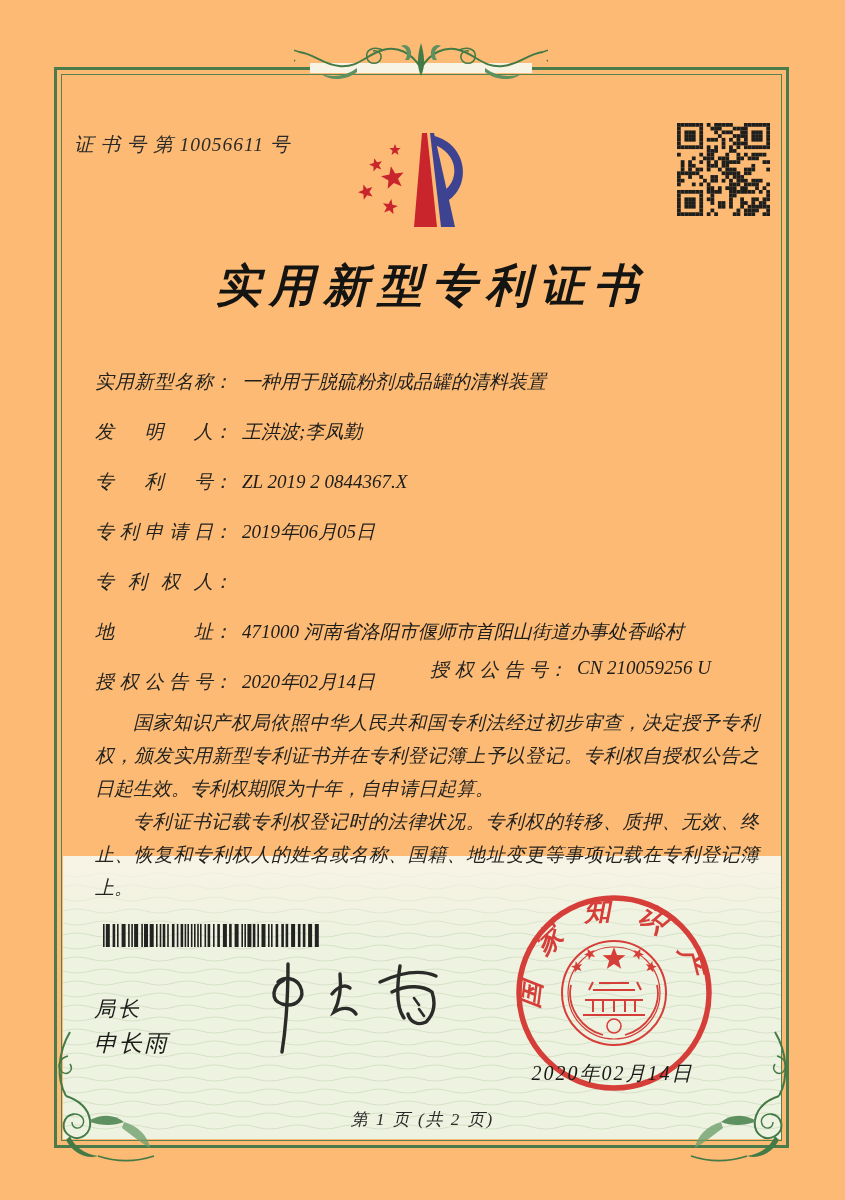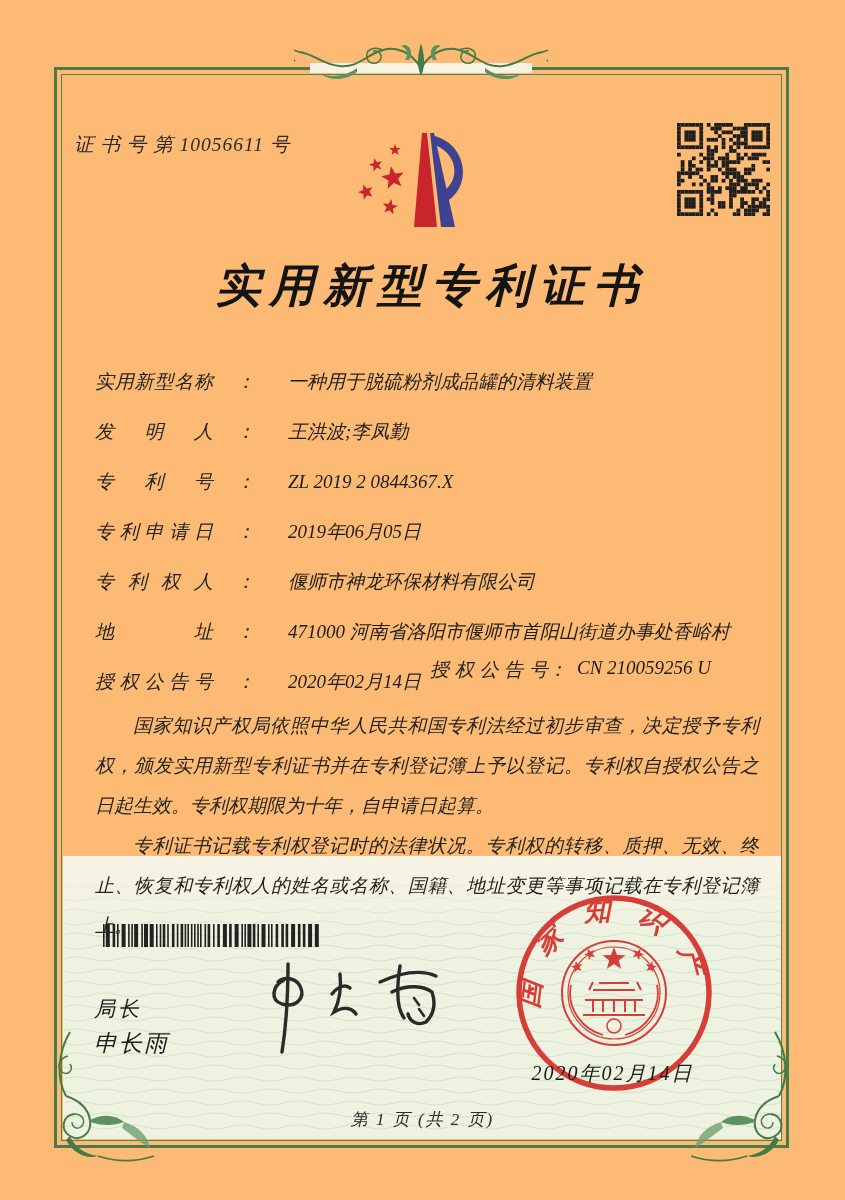--- a/index.html
+++ b/index.html
@@ -13,26 +13,26 @@
   .band-fade{left:63px;top:856px;width:719px;height:80px;
              background:linear-gradient(#f8f4e5,rgba(248,244,229,0));}
   
   .frame-outer{left:54px;top:67px;right:56px;bottom:52px;border:3px solid #4c7b4b;}
   .frame-inner{left:61px;top:74px;right:63px;bottom:59px;border:1px solid #55824f;}
   
   .certno{left:74px;top:131px;font-size:19.5px;letter-spacing:1px;color:#2a2a28;}
   .title{left:0;top:256px;width:100%;text-align:center;font-size:45px;font-weight:bold;
          letter-spacing:9px;padding-left:9px;color:#141412;}
   .fields{left:95px;top:357px;width:665px;font-size:19px;}
-  .frow{height:50px;display:flex;align-items:center;position:relative;white-space:nowrap;gap:23px;}
+  .frow{height:50px;display:flex;align-items:center;position:relative;white-space:nowrap;}
   .lab{display:inline-block;width:118px;text-align:justify;text-align-last:justify;color:#23231f;}
   .colon{margin-right:10px;color:#23231f;}
   .val{color:#1d1d1b;}
   .pair2{position:absolute;left:335px;top:0;height:50px;display:flex;align-items:flex-start;}
-  .paras{left:95px;top:706px;width:664px;font-size:19px;line-height:40px;text-align:justify;color:#23231f;}
+  .paras{left:95px;top:706px;width:664px;font-size:19px;line-height:33px;text-align:justify;color:#23231f;}
   .paras p{margin:0;text-indent:2em;}
   .officer-title{left:94px;top:995px;font-size:21px;letter-spacing:3px;color:#1b1b19;}
   .officer-name{left:94px;top:1028px;font-size:23px;letter-spacing:2px;color:#1b1b19;}
   .seal-date{left:500px;top:1060px;width:225px;text-align:center;font-size:20px;
              letter-spacing:2px;color:#181816;}
   .page-num{left:0;top:1108px;width:100%;text-align:center;font-size:17px;letter-spacing:2px;color:#2a2a28;}
   .back-note{left:0;top:1160px;width:100%;text-align:center;font-size:18.5px;letter-spacing:2px;color:#33332f;}
   .orn path,.orn circle{vector-effect:non-scaling-stroke;}
   .seal-text{font-size:27px;font-weight:bold;letter-spacing:24px;fill:#d5312d;}
 </style>
@@ -462,21 +462,20 @@
         <span class="val">ZL 2019 2 0844367.X</span>
     </div>
     <div class="frow">
       <span class="lab">专利申请日</span>
         <span class="colon">：</span>
         <span class="val">2019年06月05日</span>
     </div>
     <div class="frow">
       <span class="lab">专利权人</span>
         <span class="colon">：</span>
-        <span class="val">偃师市神龙环保材料有限公司</span>
     </div>
     <div class="frow">
       <span class="lab">地址</span>
         <span class="colon">：</span>
         <span class="val">471000 河南省洛阳市偃师市首阳山街道办事处香峪村</span>
     </div>
     <div class="frow">
       <span class="lab">授权公告号</span>
         <span class="colon">：</span>
         <span class="val">2020年02月14日</span>

